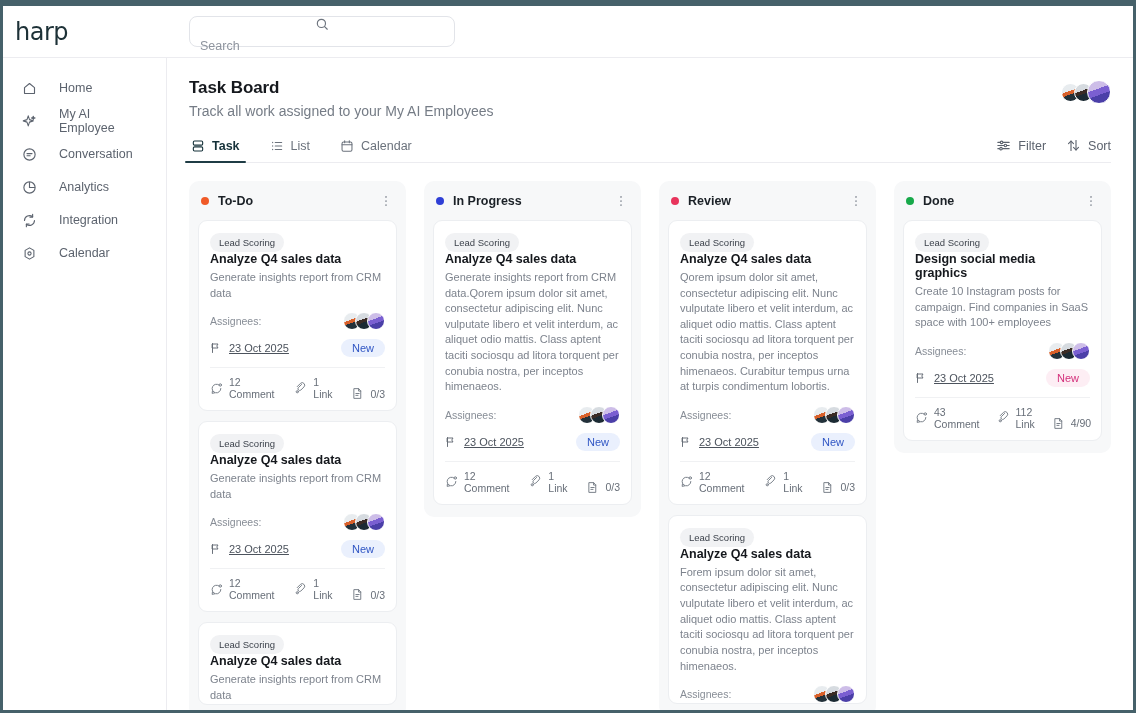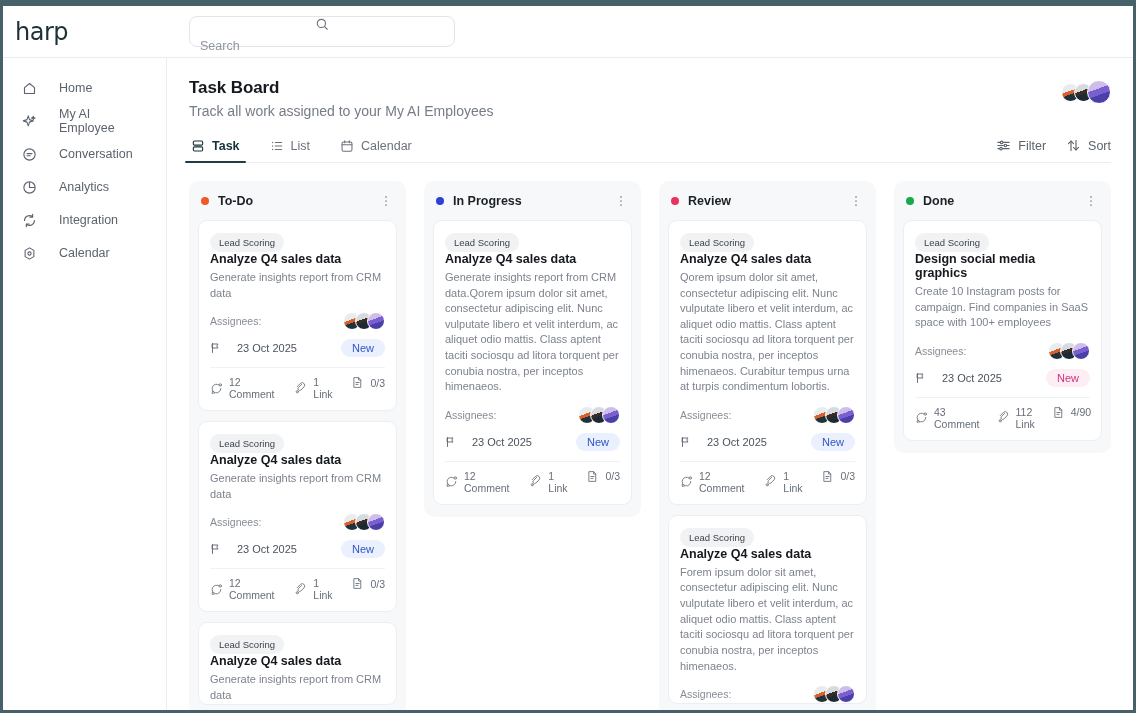--- a/index.html
+++ b/index.html
@@ -183,31 +183,31 @@
     font-size: 9.5px;
     padding: 4px 9px;
     border-radius: 20px;
   }
   .card-title { font-size: 12.5px; font-weight: bold; color: #15181d; margin-bottom: 4px; }
   .card-desc { font-size: 11px; color: #7d838d; line-height: 1.42; }
   .assignees-row { display: flex; align-items: center; margin-top: 11px; }
   .assignees-label { font-size: 10.5px; color: #878d96; }
   .assignees-row .stack { margin-left: auto; }
   .meta-row { display: flex; align-items: center; margin-top: 9px; padding-bottom: 10px; }
-  .date { font-size: 11px; color: #4c535d; display: flex; align-items: center; gap: 15px; }
+  .date { font-size: 11px; color: #4c535d; display: flex; align-items: center; gap: 7px; text-decoration: underline; }
   .badge {
     margin-left: auto;
     font-size: 11px;
     padding: 3px 11px;
     border-radius: 20px;
   }
   .badge-new { background: #eaf0fd; color: #3056c4; }
   .badge-pink { background: #fdeef4; color: #d4317c; }
   .foot {
-    display: flex; align-items: flex-start; gap: 17px;
+    display: flex; align-items: flex-end; gap: 17px;
     border-top: 1px solid #f0f1f3;
     padding: 8px 0 10px 0;
   }
   .foot-item { display: flex; align-items: center; gap: 6px; font-size: 10.5px; color: #676e78; }
   svg { display: block; }
 </style>
 </head>
 <body>
 
 <div class="window">

